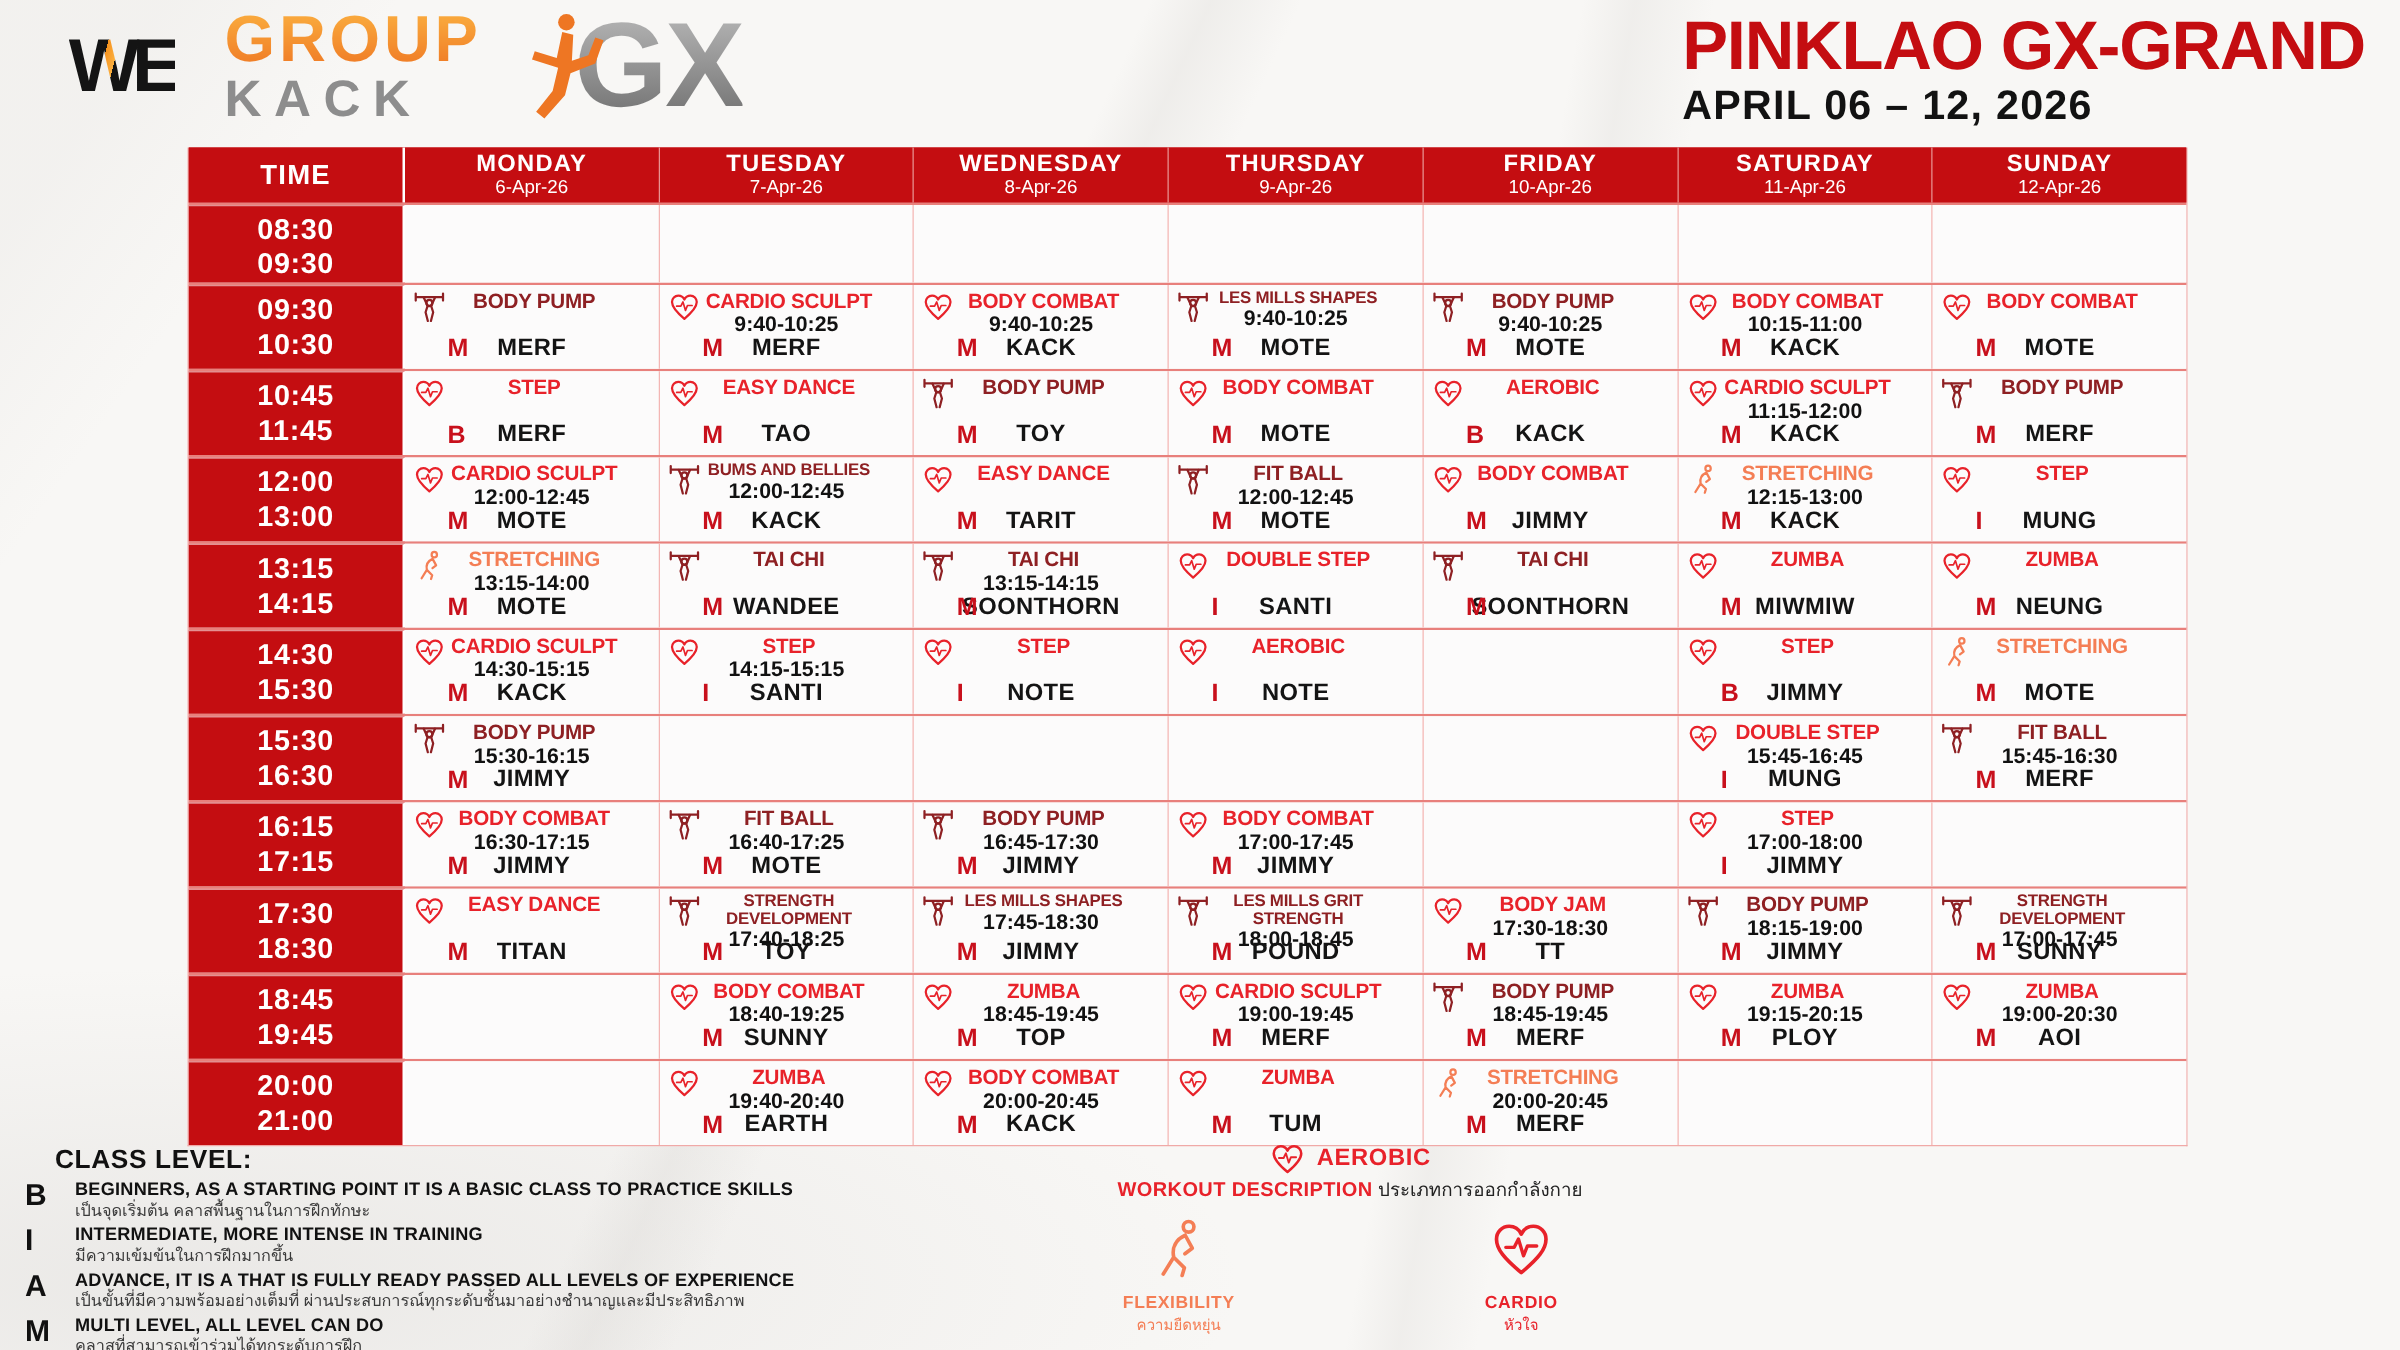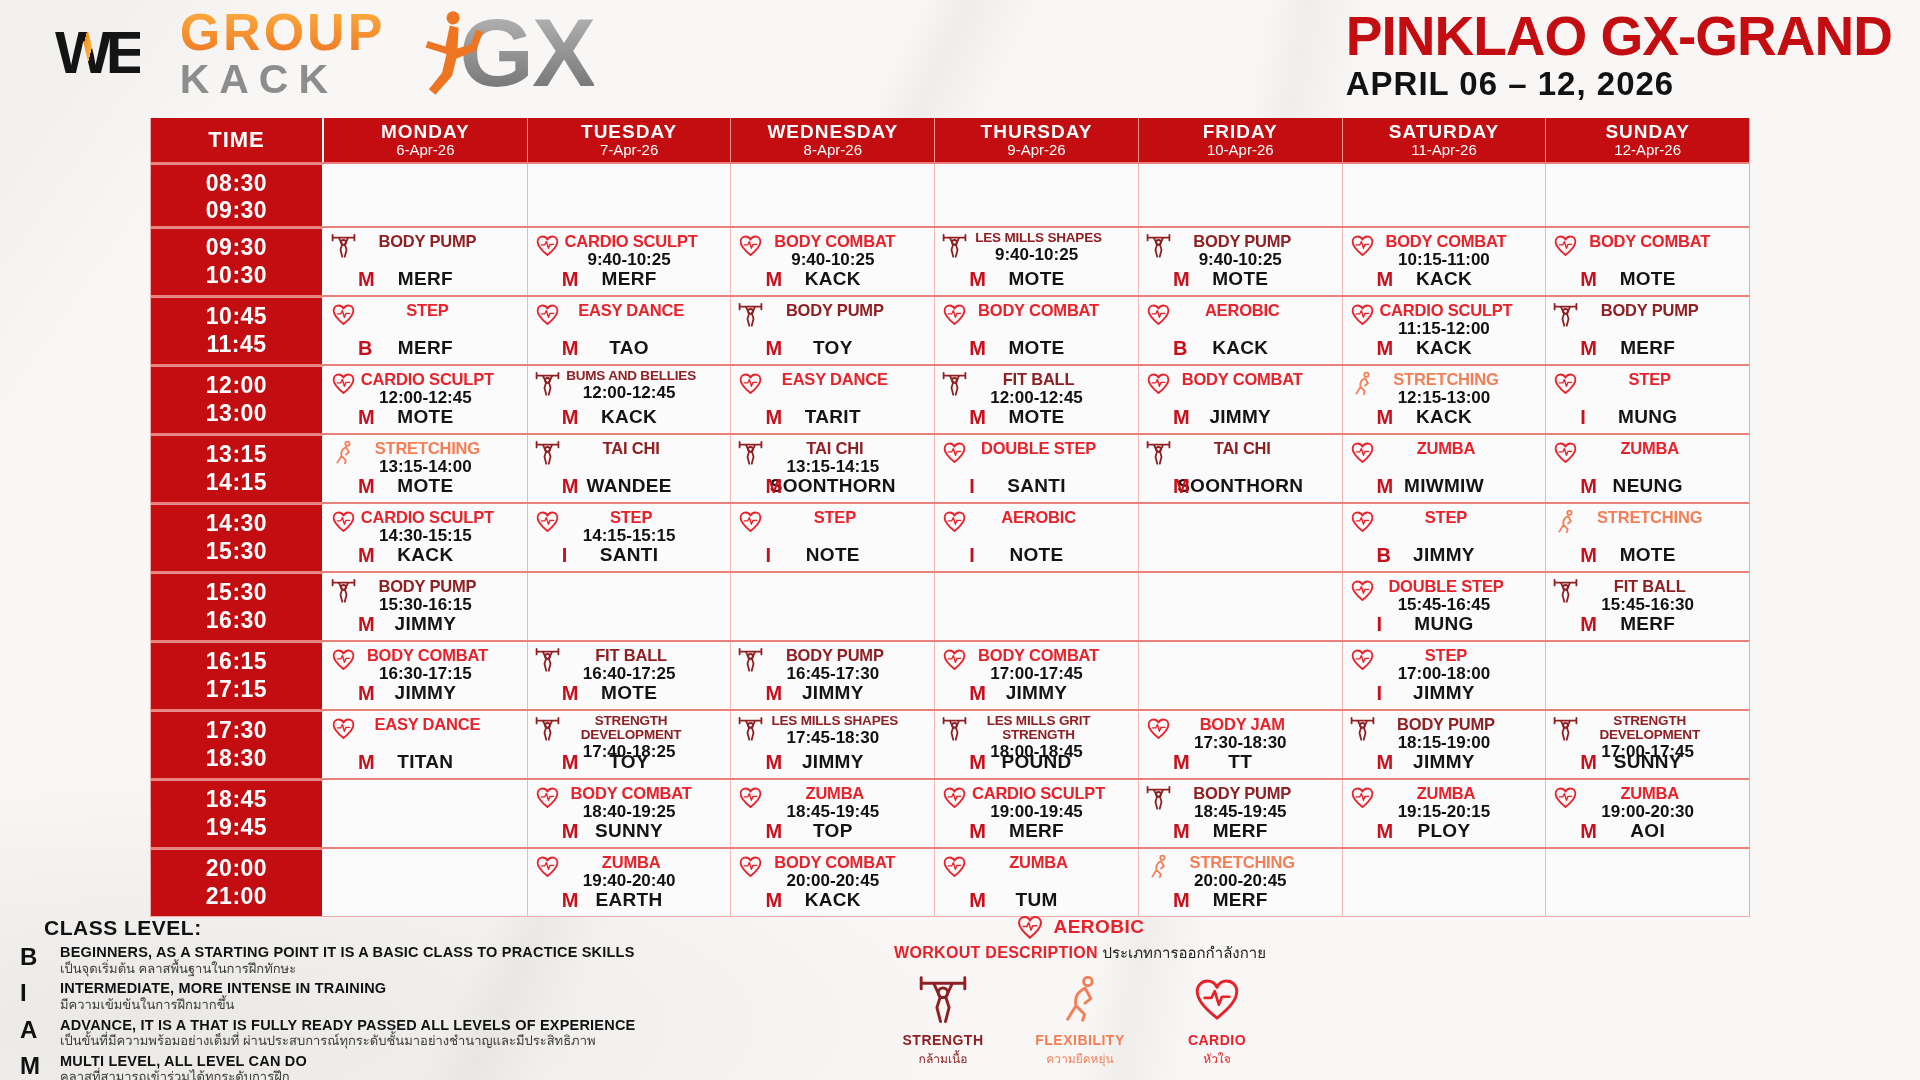--- a/index.html
+++ b/index.html
@@ -1034,27 +1034,20 @@
             <path d="M12 20.5C6 15.5 3.2 12.2 3.2 8.6 3.2 6 5.2 4 7.7 4c1.9 0 3.5 1.1 4.3 2.8C12.8 5.1 14.4 4 16.3 4c2.5 0 4.5 2 4.5 4.6 0 3.6-2.8 6.9-8.8 11.9Z"></path>
             <path d="M6.5 11.5h3L11 8.5l1.8 6 1.4-3.5h3.3" stroke-width="1.2"></path>
           </svg></span>
       <span class="aerobic-label" data-interactable="false">AEROBIC</span>
     </div>
     <div class="wd-titlerow" data-interactable="false">
       <span class="wd-title" data-interactable="false">WORKOUT DESCRIPTION</span>
       <span class="wd-title-th" data-interactable="false">ประเภทการออกกำลังกาย</span>
     </div>
     <div class="wd-items" id="wdItems">
-        <div class="wd-item strength" data-interactable="false"><span class="icon strength" data-interactable="false"><svg viewBox="0 0 24 24">
-              <path d="M3 5h18"></path>
-              <path d="M2.3 2.5v5M21.7 2.5v5"></path>
-              <circle cx="12" cy="9.2" r="2.1"></circle>
-              <path d="M10.6 11 8 5.3M13.4 11 16 5.3"></path>
-              <path d="M10.7 11.4h2.6l1.4 4.4-1.6 6.2M10.7 11.4l-1.4 4.4 1.6 6.2"></path>
-            </svg></span><div class="wd-label" data-interactable="false">STRENGTH</div><div class="wd-label-th" data-interactable="false">กล้ามเนื้อ</div></div>
         <div class="wd-item flexibility" data-interactable="false"><span class="icon flexibility" data-interactable="false"><svg viewBox="0 0 24 24">
               <circle cx="15.5" cy="4.2" r="1.9"></circle>
               <path d="M14.3 7.2C11 8.7 9.5 11.5 10.2 15M10.2 15 6.5 21M10.2 15 14 18.8 13.2 21.5M14.3 7.2 16.8 11.8 14.2 13.8"></path>
             </svg></span><div class="wd-label" data-interactable="false">FLEXIBILITY</div><div class="wd-label-th" data-interactable="false">ความยืดหยุ่น</div></div>
         <div class="wd-item cardio" data-interactable="false"><span class="icon cardio" data-interactable="false"><svg viewBox="0 0 24 24">
               <path d="M12 20.5C6 15.5 3.2 12.2 3.2 8.6 3.2 6 5.2 4 7.7 4c1.9 0 3.5 1.1 4.3 2.8C12.8 5.1 14.4 4 16.3 4c2.5 0 4.5 2 4.5 4.6 0 3.6-2.8 6.9-8.8 11.9Z"></path>
               <path d="M6.5 11.5h3L11 8.5l1.8 6 1.4-3.5h3.3" stroke-width="1.2"></path>
             </svg></span><div class="wd-label" data-interactable="false">CARDIO</div><div class="wd-label-th" data-interactable="false">หัวใจ</div></div>
       </div>
   </div>

